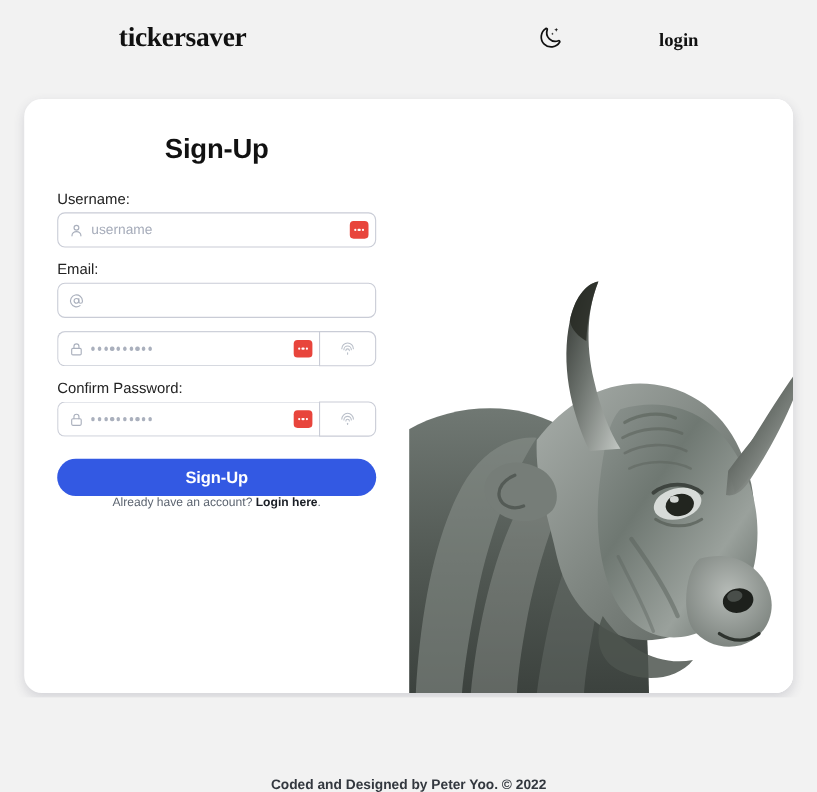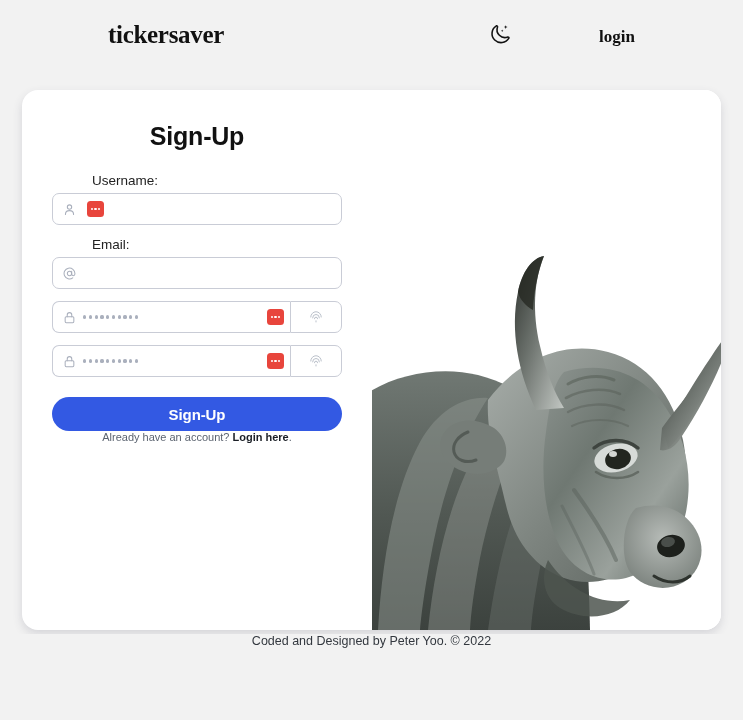--- a/index.html
+++ b/index.html
@@ -99,21 +99,20 @@
 
   .form-body {
     padding: 22px 30px 0 30px;
   }
 
   .field-label {
     font-size: 13.5px;
     color: #222222;
     margin-bottom: 5px;
     display: block;
-    margin-left: 40px;
   }
 
   .input-row {
     display: flex;
     align-items: stretch;
     margin-bottom: 12px;
     height: 32px;
   }
   .input-box {
     position: relative;
@@ -241,23 +240,24 @@
   }
 
   
   .footer {
     position: absolute;
     left: 0;
     bottom: 0;
     width: 100%;
     height: 86px;
     display: flex;
-    align-items: flex-start;
+    align-items: flex-end;
     justify-content: center;
     background: #f2f2f2;
+    font-weight: bold;
   }
   .footer-text {
     font-size: 12.5px;
     color: #33383f;
   }
 </style>
 </head>
 <body>
 
 <div class="header">
@@ -283,20 +283,21 @@
 
       <label class="field-label">Username:</label>
       <div class="input-row">
         <div class="input-box">
           <span class="field-icon">
             <svg width="13" height="13" viewBox="0 0 24 24" fill="none" stroke="#aab0bd" stroke-width="2" stroke-linecap="round" stroke-linejoin="round">
               <circle cx="12" cy="7.5" r="4"></circle>
               <path d="M4.5 21c0-4.2 3.4-7 7.5-7s7.5 2.8 7.5 7"></path>
             </svg>
           </span>
+          <span class="placeholder-text">username</span>
           <span class="pm-badge">
             <span></span>
               <span></span>
               <span></span>
           </span>
         </div>
       </div>
 
       <label class="field-label">Email:</label>
       <div class="input-row">
@@ -339,20 +340,21 @@
         <div class="bio-box">
           <svg width="14" height="14" viewBox="0 0 24 24" fill="none" stroke="#b9bfc9" stroke-width="1.7" stroke-linecap="round">
             <path d="M3 12a9 9 0 0 1 18 0"></path>
             <path d="M6.2 13.5a5.8 5.8 0 0 1 11.6 0"></path>
             <path d="M9.3 15a2.7 2.7 0 0 1 5.4 0"></path>
             <path d="M12 18.5v2"></path>
           </svg>
         </div>
       </div>
 
+      <label class="field-label">Confirm Password:</label>
       <div class="input-row has-bio">
         <div class="input-box">
           <span class="field-icon">
             <svg width="13" height="13" viewBox="0 0 24 24" fill="none" stroke="#aab0bd" stroke-width="1.9" stroke-linecap="round" stroke-linejoin="round">
               <rect x="4" y="10.5" width="16" height="11" rx="2"></rect>
               <path d="M7.8 10.5V7.2a4.2 4.2 0 0 1 8.4 0v3.3"></path>
             </svg>
           </span>
           <span class="dots">
             <i></i>

